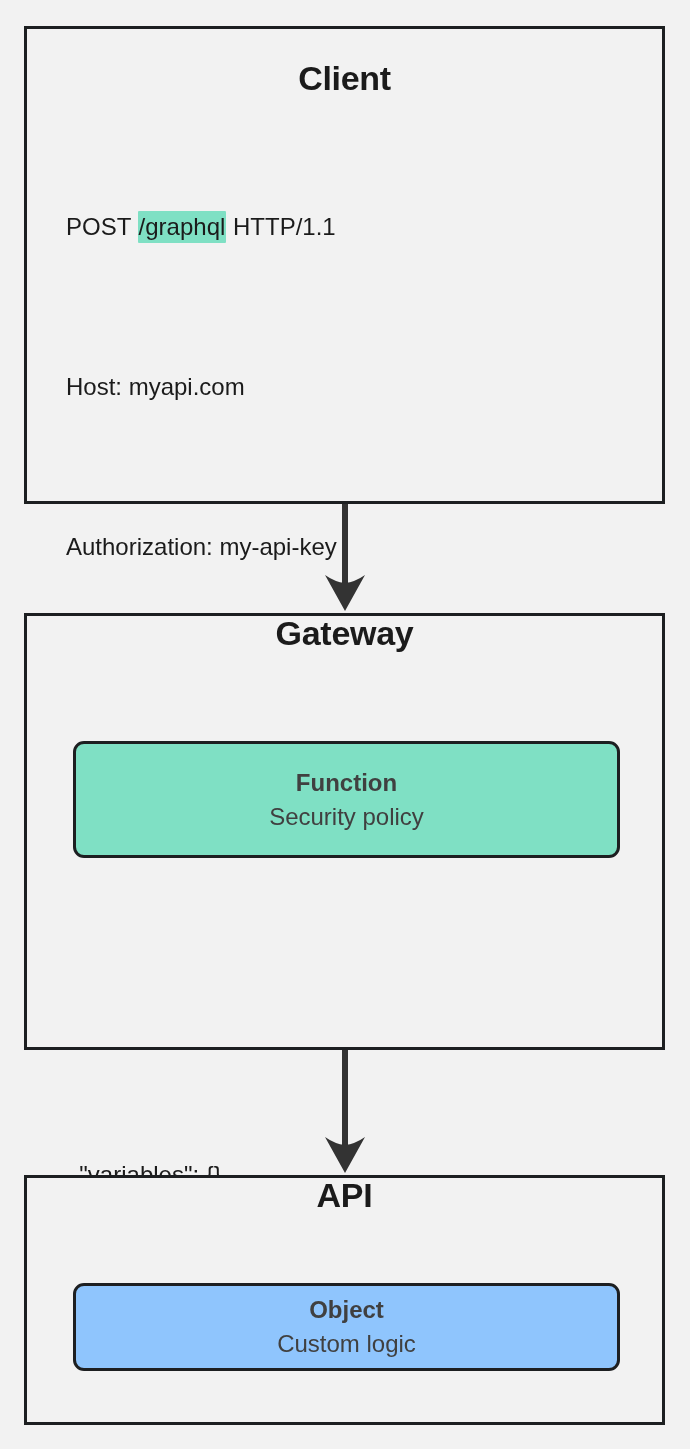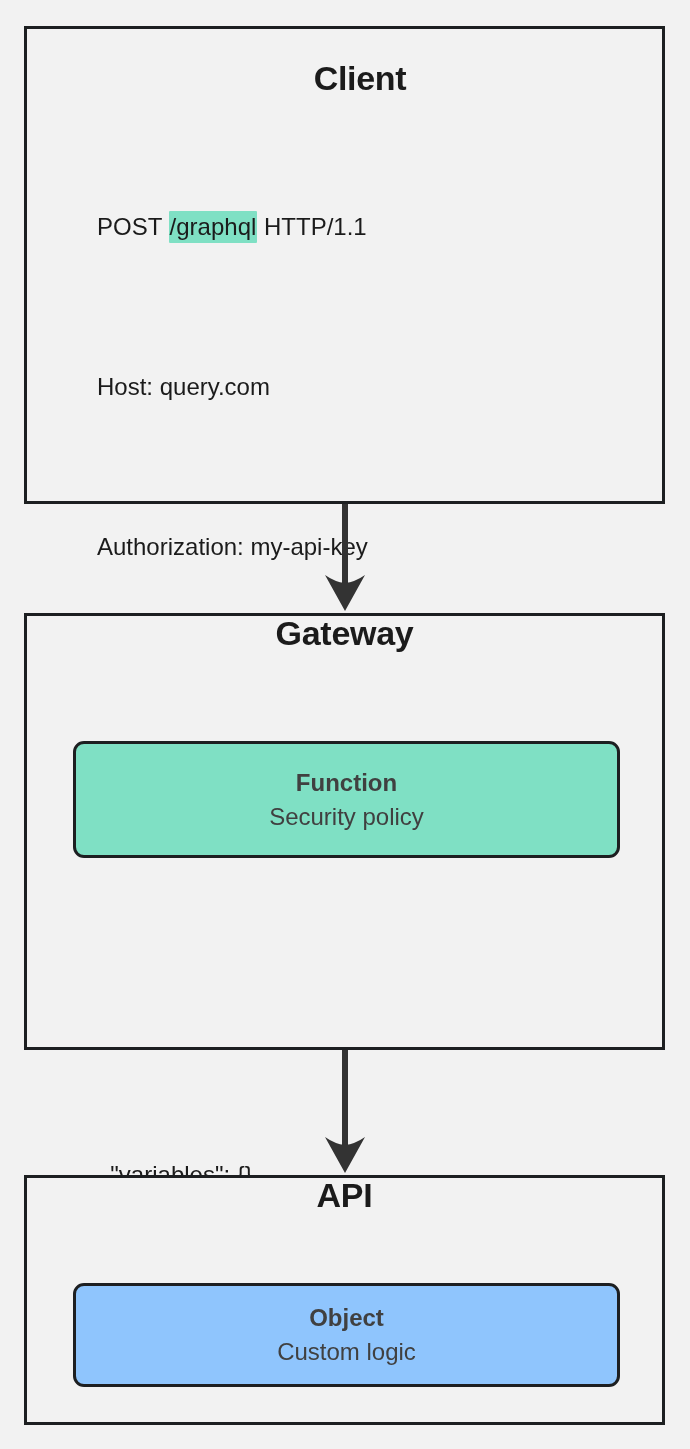--- a/index.html
+++ b/index.html
@@ -26,21 +26,21 @@
   
   .node {
     position: absolute;
     left: 24px;
     width: 641px;            
     box-sizing: border-box;
     background: #f2f2f2;
     border: 3px solid #1d1f21;
     border-radius: 0;
   }
-  #node-client  { top: 26px;   height: 478px; padding-left: 31px; }
+  #node-client  { top: 26px;   height: 478px; }
   #node-gateway { top: 613px;  height: 437px; }
   #node-api     { top: 1175px; height: 250px; }
 
   .node-title {
     text-align: center;
     font-size: 34px;
     font-weight: bold;
     letter-spacing: -0.3px;
     color: #1b1b1b;
     line-height: 1;
@@ -95,21 +95,21 @@
   }
   #card-function {
     top: 741px; height: 117px;
     background: #7fe0c4;
   }
   #card-object-property {
     top: 880px; height: 147px;
     background: #f6ccd0;
   }
   #card-object {
-    top: 1283px; height: 104px;
+    top: 1283px; height: 88px;
     background: #8fc5fd;
   }
 
   
   .arrow {
     position: absolute;
     left: 321px;
     width: 48px;
   }
   #arrow-client-gateway { top: 504px;  height: 110px; }
@@ -120,21 +120,21 @@
 <body>
 
 <div class="diagram">
 
   <div class="node" id="node-client">
     <div class="node-title">Client</div>
 
     <div class="req-block">
       <div class="req-line"><span>POST </span><span class="hl hl-teal">/graphql</span><span> HTTP/1.1</span></div>
 
-      <div class="req-line">Host: query.com</div>
+      <div class="req-line">Host: myapi.com</div>
 
       <div class="req-line">Authorization: my-api-key</div>
 
       <div class="req-gap"></div>
 
       <div class="req-line">{</div>
 
       <div class="req-line"><span>  "query": "query </span><span class="hl hl-pink">{profile(</span><span class="hl hl-blue">id: 1</span><span class="hl hl-pink">) { name </span><span>} }",</span></div>
 
       <div class="req-line">  "variables": {}</div>

